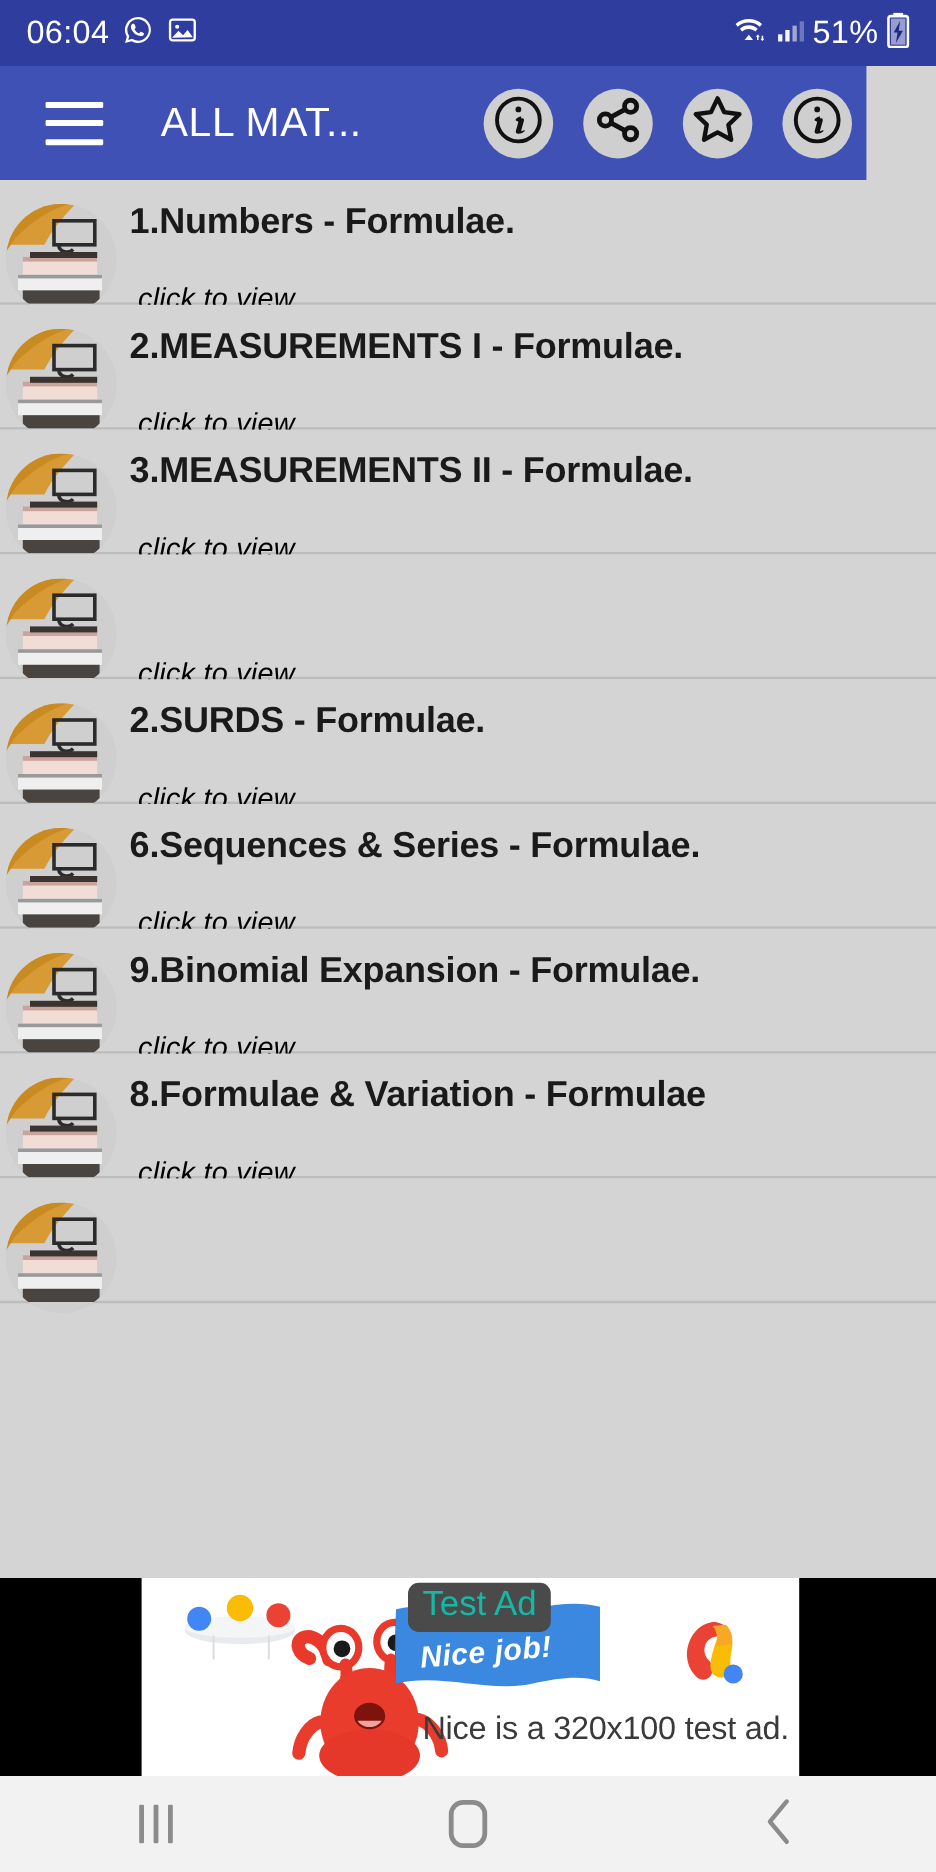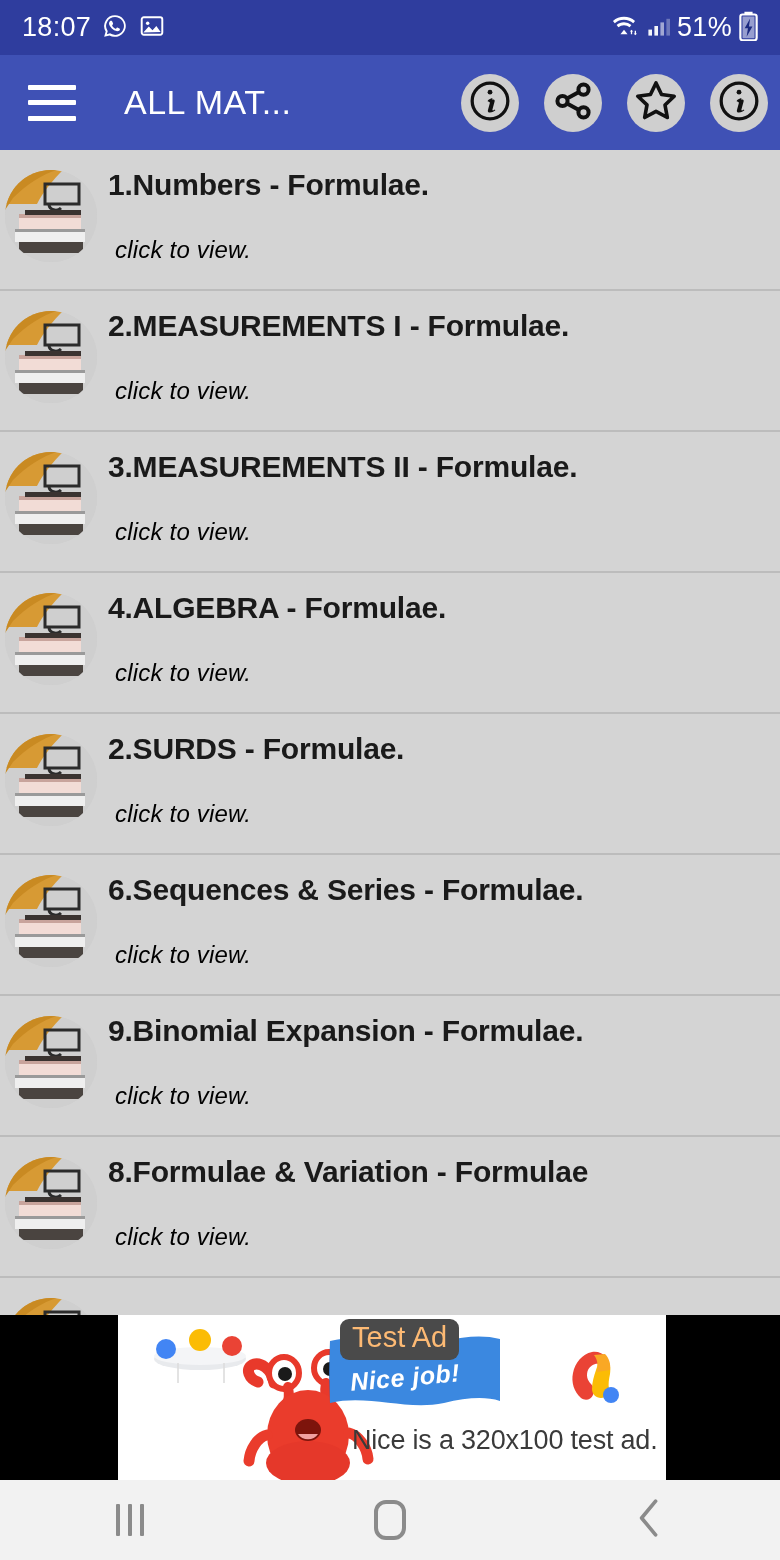--- a/index.html
+++ b/index.html
@@ -20,24 +20,24 @@
     color:#fff;
   }
   .status-left{ display:flex; align-items:center; gap:11px; flex:1; }
   .status-time{ font-size:27px; letter-spacing:0.3px; font-weight:400; }
   .status-right{ display:flex; align-items:center; gap:7px; }
   .status-battery-text{ font-size:27px; font-weight:400; letter-spacing:0.3px; }
   .sicon{ display:block; }
 
   
   .app-bar{
-    height:95px; width:780px;
+    height:95px; width:722px;
     background:#3f51b5;
     display:flex; align-items:center;
-    padding-left:28px;
+    padding-left:38px;
     position:relative;
   }
   .hamburger{ width:48px; height:36px; display:flex; flex-direction:column; justify-content:space-between; cursor:pointer; }
   .hamburger span{ display:block; height:5px; background:#fff; border-radius:1px; }
   .app-title{
     color:#fff; font-size:34px; font-weight:400;
     margin-left:48px;
     letter-spacing:0.5px;
     white-space:nowrap;
   }
@@ -51,21 +51,21 @@
 
   
   .list{
     width:780px;
     height:1180px;
     background:#d4d4d4;
     overflow:hidden;
   }
   .list-item{
     position:relative;
-    height:141px;
+    height:104px;
     border-bottom:2px solid #bcbcbc;
     background:#d4d4d4;
     cursor:pointer;
   }
   .thumb{
     position:absolute;
     left:5px; top:20px;
     width:92px; height:92px;
     border-radius:50%;
     overflow:hidden;
@@ -109,21 +109,21 @@
   .ad-ribbon{ position:absolute; left:210px; top:12px; }
   .ad-ribbon-text{
     position:absolute; left:232px; top:48px;
     font-size:25px; color:#fff; font-style:italic; font-weight:bold;
     transform:rotate(-5deg);
     letter-spacing:0.5px;
   }
   .ad-testlabel{
     position:absolute; left:222px; top:4px;
     background:#4a4a4a;
-    color:#fdba74;
+    color:#14b8a6;
     font-size:29px;
     padding:3px 12px 6px 12px;
     border-radius:9px;
     line-height:1.1;
   }
   .ad-text{
     position:absolute; left:234px; top:110px;
     font-size:27px; color:#3a3a3a;
     letter-spacing:-0.2px;
   }
@@ -142,21 +142,21 @@
   }
   .nav-recents{ display:flex; gap:8px; }
   .nav-recents i{ display:block; width:4px; height:32px; background:#8b8b8b; border-radius:1px; }
   .nav-home{ width:32px; height:40px; border:4px solid #8b8b8b; border-radius:12px; }
 </style>
 </head>
 <body>
 
 <div class="status-bar">
   <div class="status-left">
-    <span class="status-time">18:07</span>
+    <span class="status-time">06:04</span>
     <span class="sicon">
       <svg width="26" height="26" viewBox="0 0 24 24">
           <path d="M12 2a10 10 0 0 0-8.6 15.1L2 22l5-1.3A10 10 0 1 0 12 2zm0 1.8a8.2 8.2 0 1 1-4.2 15.2l-.3-.2-3 .8.8-2.9-.2-.3A8.2 8.2 0 0 1 12 3.8z" fill="#fff"></path>
           <path d="M9.2 7.6c-.2-.4-.4-.4-.6-.4h-.5c-.2 0-.5.1-.7.4-.3.3-.9.9-.9 2.1s.9 2.4 1 2.6c.1.2 1.7 2.8 4.3 3.8 2.1.8 2.6.7 3 .6.5 0 1.4-.6 1.6-1.1.2-.6.2-1 .1-1.1l-.6-.3c-.2-.1-1.4-.7-1.6-.8-.2-.1-.4-.1-.5.1l-.7.9c-.1.2-.3.2-.5.1-.2-.1-1-.4-1.9-1.2-.7-.6-1.2-1.4-1.3-1.6-.1-.2 0-.4.1-.5l.4-.5.3-.5v-.4l-.6-1.7z" fill="#fff"></path>
         </svg>
     </span>
     <span class="sicon">
       <svg width="26" height="26" viewBox="0 0 24 24">
           <rect x="2.5" y="4" width="19" height="16" rx="2" fill="none" stroke="#fff" stroke-width="1.8"></rect>
           <circle cx="8" cy="9.5" r="1.6" fill="#fff"></circle>
@@ -316,21 +316,20 @@
         <rect x="14" y="44" width="62" height="15" fill="#f2dcd6"></rect>
         <rect x="14" y="44" width="62" height="4" fill="#c8a49c"></rect>
         <rect x="10" y="59" width="70" height="13" fill="#efefef"></rect>
         <rect x="10" y="59" width="70" height="3" fill="#9a9a9a"></rect>
         <rect x="14" y="72" width="64" height="11" fill="#4a4440"></rect>
         <rect x="40" y="14" width="34" height="20" fill="none" stroke="#2b2b2b" stroke-width="3"></rect>
         <path d="M44 34c0 6 8 8 12 4" fill="none" stroke="#2b2b2b" stroke-width="3"></path>
         <rect x="20" y="40" width="56" height="5" fill="#3a3330"></rect>
       </svg>
     </div>
-    <div class="item-title">4.ALGEBRA - Formulae.</div>
     <div class="item-sub">click to view.</div>
   </div>
 
   <div class="list-item">
     <div class="thumb">
       <svg width="92" height="92" viewBox="0 0 92 92">
         <rect width="92" height="92" fill="#cfcfcf"></rect>
         <path d="M0 0h58c-10 10-20 22-26 34H0z" fill="#d79a34"></path>
         <path d="M8 28c14-14 30-24 44-28H0v40z" fill="#c98a22"></path>
         <rect x="14" y="44" width="62" height="15" fill="#f2dcd6"></rect>

